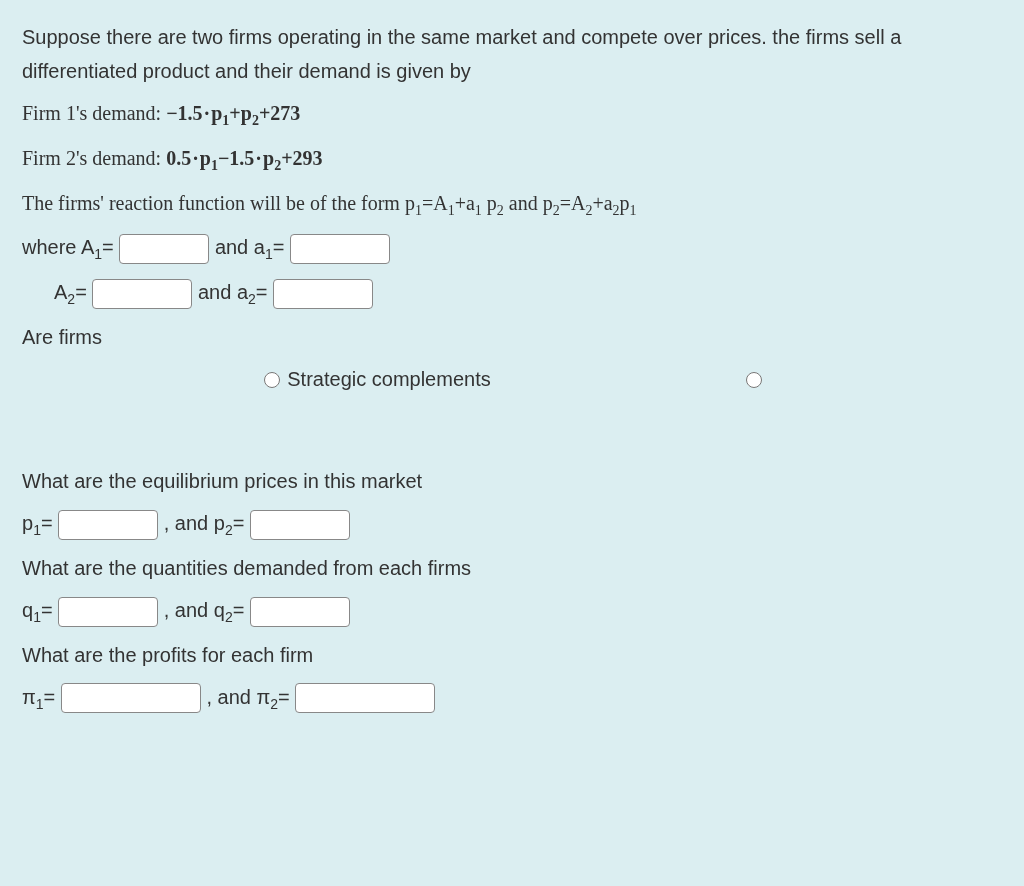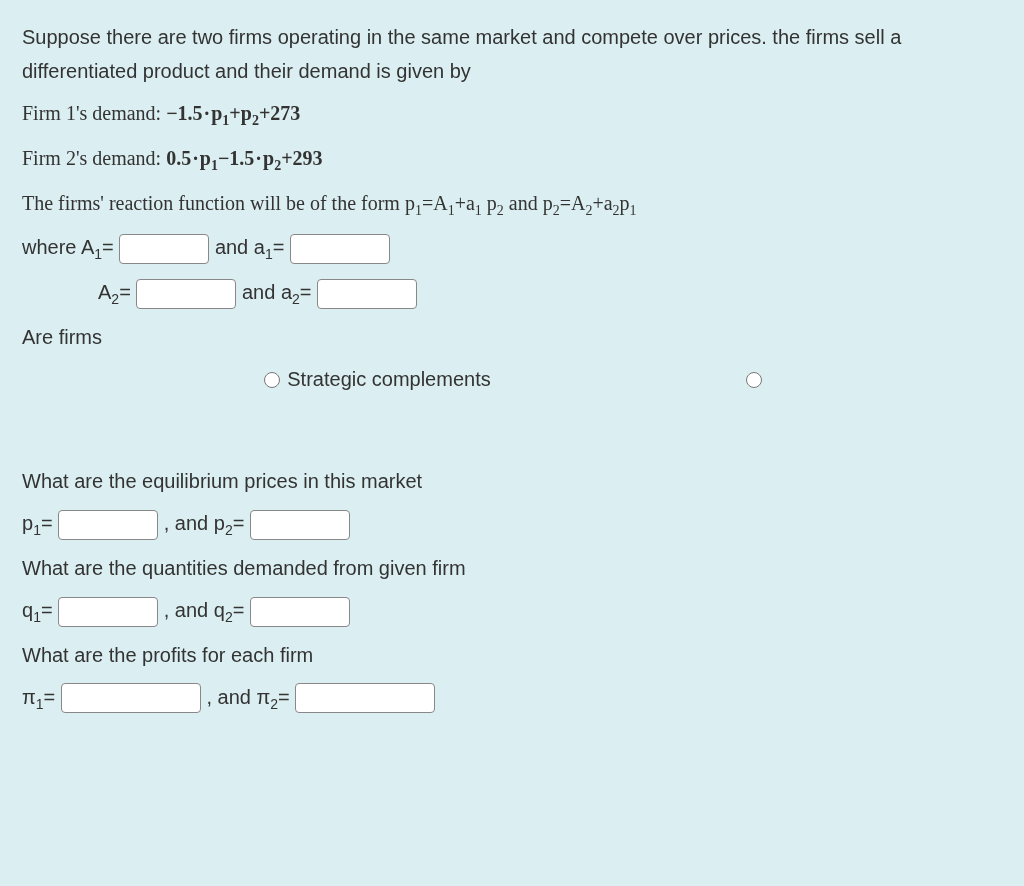--- a/index.html
+++ b/index.html
@@ -30,21 +30,21 @@
     font-size: 16px;
     vertical-align: middle;
   }
   .blank-sm   { width: 80px; }
   .blank-md   { width: 90px; }
   .blank-lg   { width: 130px; }
   .row {
     margin: 8px 0;
   }
   .indent {
-    margin-left: 76px;
+    margin-left: 32px;
   }
   .radio-line {
     display: flex;
     gap: 250px;
     align-items: center;
     margin-top: 6px;
     justify-content: center;
   }
   .radio-option {
     display: flex;
@@ -115,21 +115,21 @@
 
   <div class="row">What are the equilibrium prices in this market</div>
 
   <div class="row">
     <span>p</span><span class="sub">1</span><span>=</span>
     <input type="text" class="text-blank blank-md" style="">
     <span>, and p</span><span class="sub">2</span><span>=</span>
     <input type="text" class="text-blank blank-md" style="">
   </div>
 
-  <div class="row">What are the quantities demanded from given firm</div>
+  <div class="row">What are the quantities demanded from each firms</div>
 
   <div class="row">
     <span>q</span><span class="sub">1</span><span>=</span>
     <input type="text" class="text-blank blank-md" style="">
     <span>, and q</span><span class="sub">2</span><span>=</span>
     <input type="text" class="text-blank blank-md" style="">
   </div>
 
   <div class="row">What are the profits for each firm</div>
 

